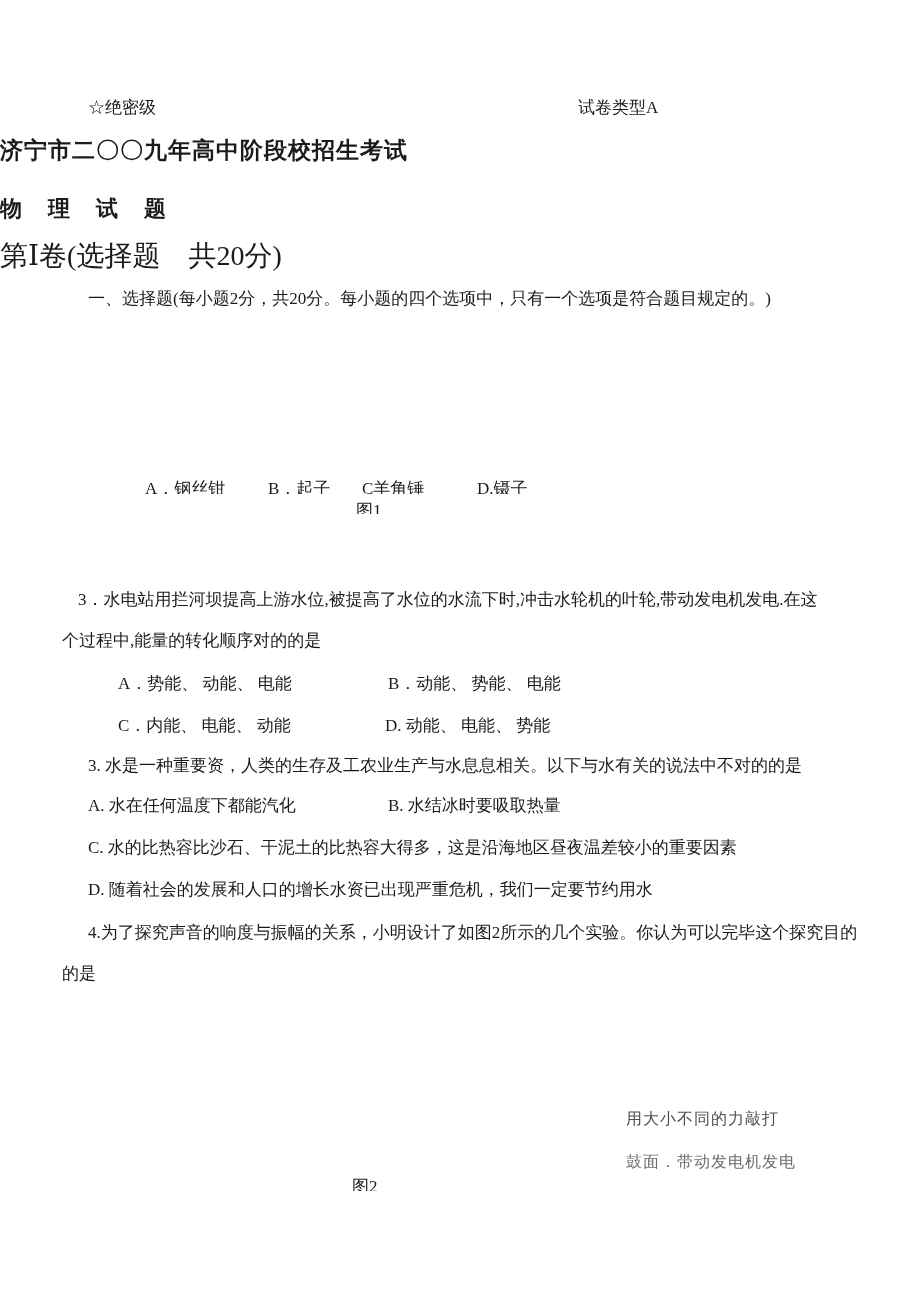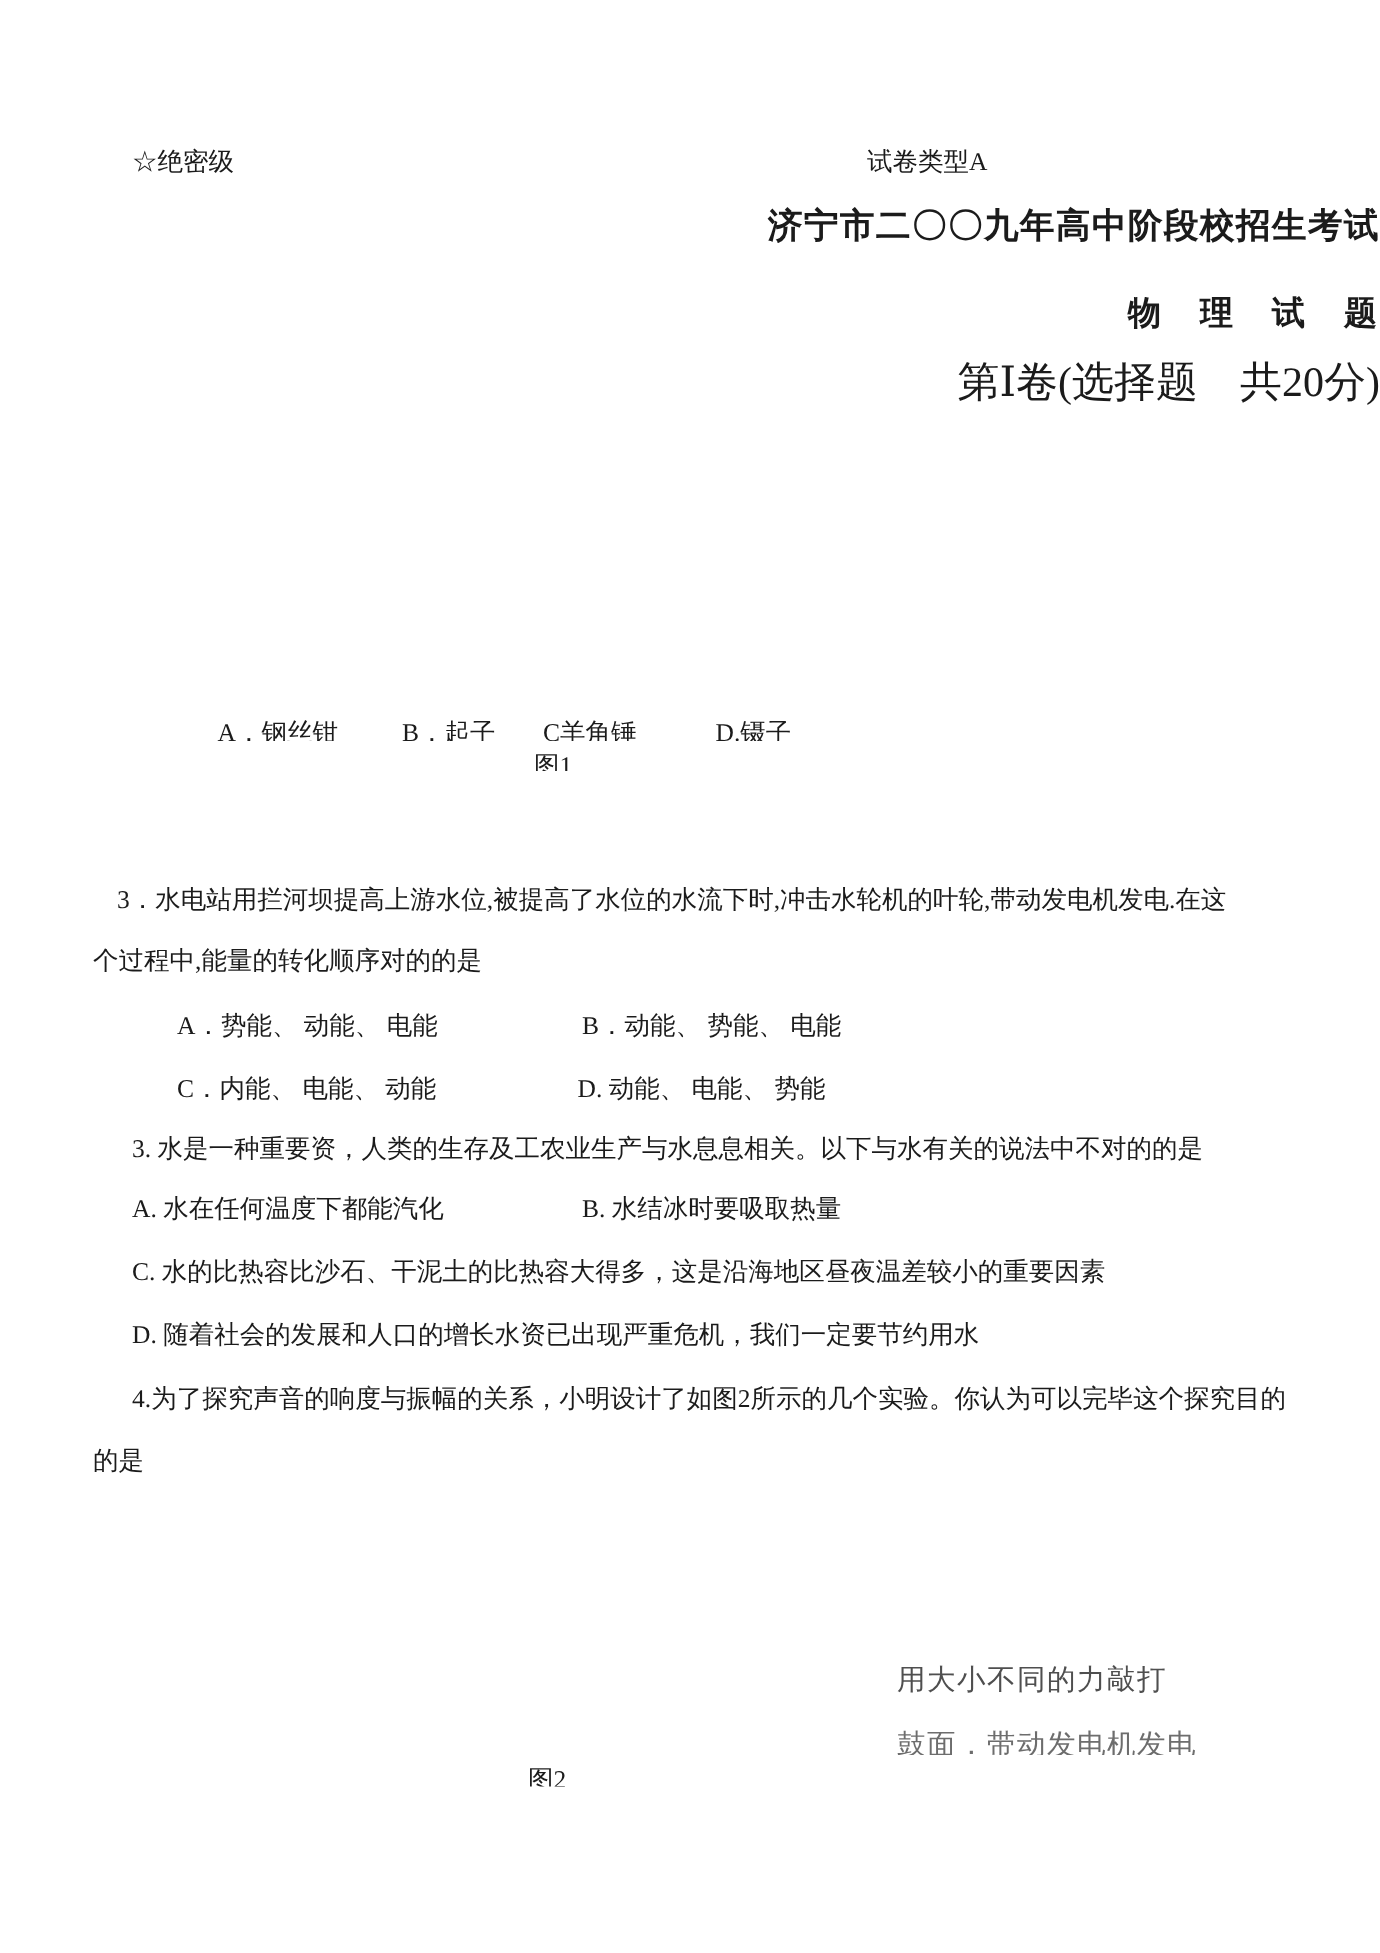--- a/index.html
+++ b/index.html
@@ -10,53 +10,54 @@
   .page {
     position: relative;
     width: 920px;
     height: 1302px;
     background: #ffffff;
     overflow: hidden;
     font-family: "Liberation Serif", "DejaVu Serif", serif;
     color: #1b1b1b;
   }
   .abs { position: absolute; white-space: nowrap; line-height: 1.15; }
-  .centered { left: 0; width: 920px; text-align: right; }
+  .centered { left: 0; width: 920px; text-align: left; }
   .t-header { font-size: 17px; }
   .t-exam {
     font-size: 23px;
     font-weight: bold;
     font-family: "Liberation Sans", "DejaVu Sans", sans-serif;
     letter-spacing: 1px;
   }
   .t-subject {
     font-size: 22px;
     font-weight: bold;
     font-family: Liberation Mono, monospace;
     letter-spacing: 2px;
   }
   .t-section { font-size: 28px; }
   .t-body { font-size: 17px; }
-  .t-note { font-size: 19px; color: #4f4f4f; letter-spacing: 1px; }
+  .t-note { font-size: 16px; color: #4f4f4f; letter-spacing: 1px; margin-left: 28px; }
   .t-note-light { color: #6d6d6d; }
   .clip { position: absolute; overflow: hidden; }
   .clip .abs { top: 0; }
 </style>
 </head>
 <body>
 
 <div class="page">
 
   <span class="abs t-header" style="left:88px; top:98px">☆绝密级</span>
   <span class="abs t-header" style="left:578px; top:98px">试卷类型A</span>
 
   <div class="abs centered t-exam" style="top:137px">济宁市二〇〇九年高中阶段校招生考试</div>
   <div class="abs centered t-subject" style="top:198px">物　理　试　题</div>
   <div class="abs centered t-section" style="top:240px">第Ⅰ卷(选择题　共20分)</div>
 
+  <div class="abs t-body" style="left:88px; top:289px">一、选择题(每小题2分，共20分。每小题的四个选项中，只有一个选项是符合题目规定的。)</div>
 
 
   <div class="clip" style="left:0; top:479px; width:920px; height:15px">
     <span class="abs t-body" style="left:145px">A．钢丝钳</span>
     <span class="abs t-body" style="left:268px">B．起子</span>
     <span class="abs t-body" style="left:362px">C羊角锤</span>
     <span class="abs t-body" style="left:477px">D.镊子</span>
   </div>
 
   <div class="clip" style="left:356px; top:501px; width:60px; height:13px">

